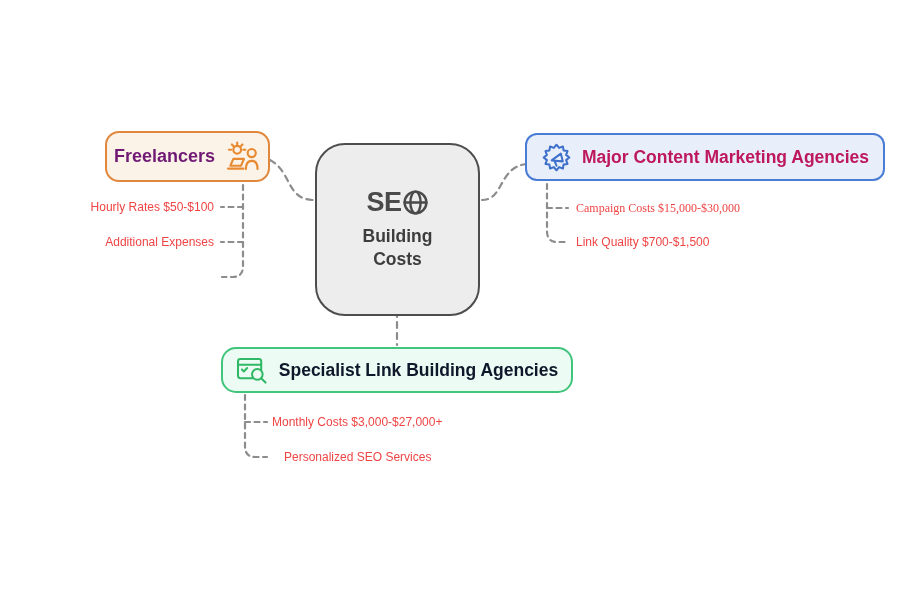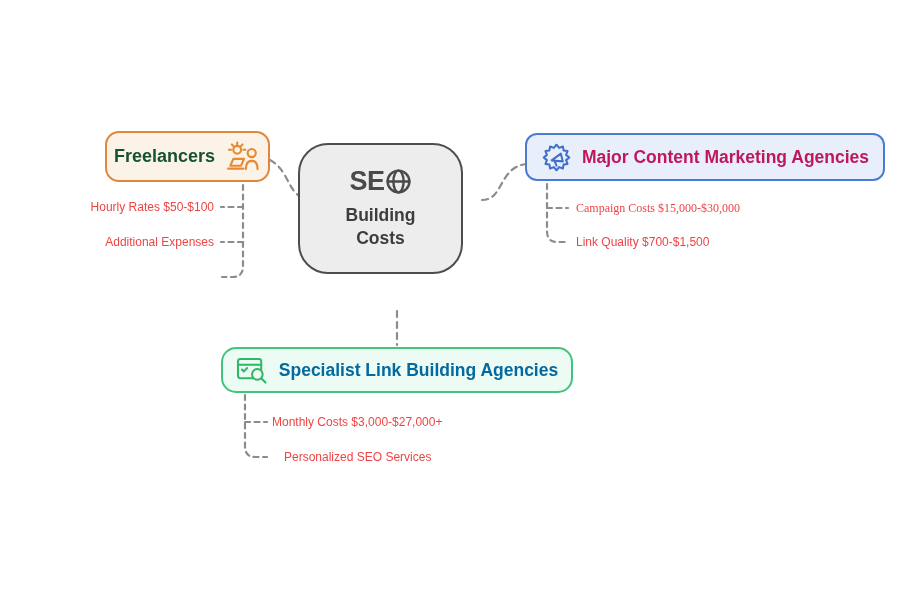--- a/index.html
+++ b/index.html
@@ -15,40 +15,40 @@
 
   .node {
     position:absolute; display:flex; align-items:center; justify-content:center;
     gap:10px; white-space:nowrap;
   }
   .node .label { font-weight:700; }
 
   .node-freelancers {
     left:105px; top:131px; width:165px; height:51px;
     background:#FCF3E8; border:2.5px solid #E0873B; border-radius:14px;
-    color:#14532d;
+    color:#701a75;
   }
   .node-freelancers .label { font-size:18px; }
 
   .node-major {
     left:525px; top:133px; width:360px; height:48px;
     background:#E8EFFB; border:2.5px solid #4A7CD6; border-radius:12px;
     color:#be185d;
   }
   .node-major .label { font-size:17.5px; }
 
   .node-specialist {
     left:221px; top:347px; width:352px; height:46px;
     background:#ECFBF3; border:2.5px solid #41C47B; border-radius:15px;
-    color:#0369a1;
+    color:#0f172a;
   }
   .node-specialist .label { font-size:17.5px; }
 
   .node-center {
-    left:298px; top:143px; width:165px; height:131px;
+    left:315px; top:143px; width:165px; height:173px;
     background:#EDEDED; border:2.5px solid #4D4D4D; border-radius:30px;
     color:#3D3D3D; flex-direction:column; gap:0;
   }
   .logo-row { display:flex; align-items:center; margin-bottom:9px; color:#4A4A4A; }
   .logo-se { font-size:27px; font-weight:700; letter-spacing:-0.5px; line-height:27px; }
   .center-title { text-align:center; font-size:17.5px; font-weight:600; line-height:23px; }
   .center-title span { display:block; }
 
   .leaf {
     position:absolute; font-size:12px; line-height:20px; color:#ef4444;

